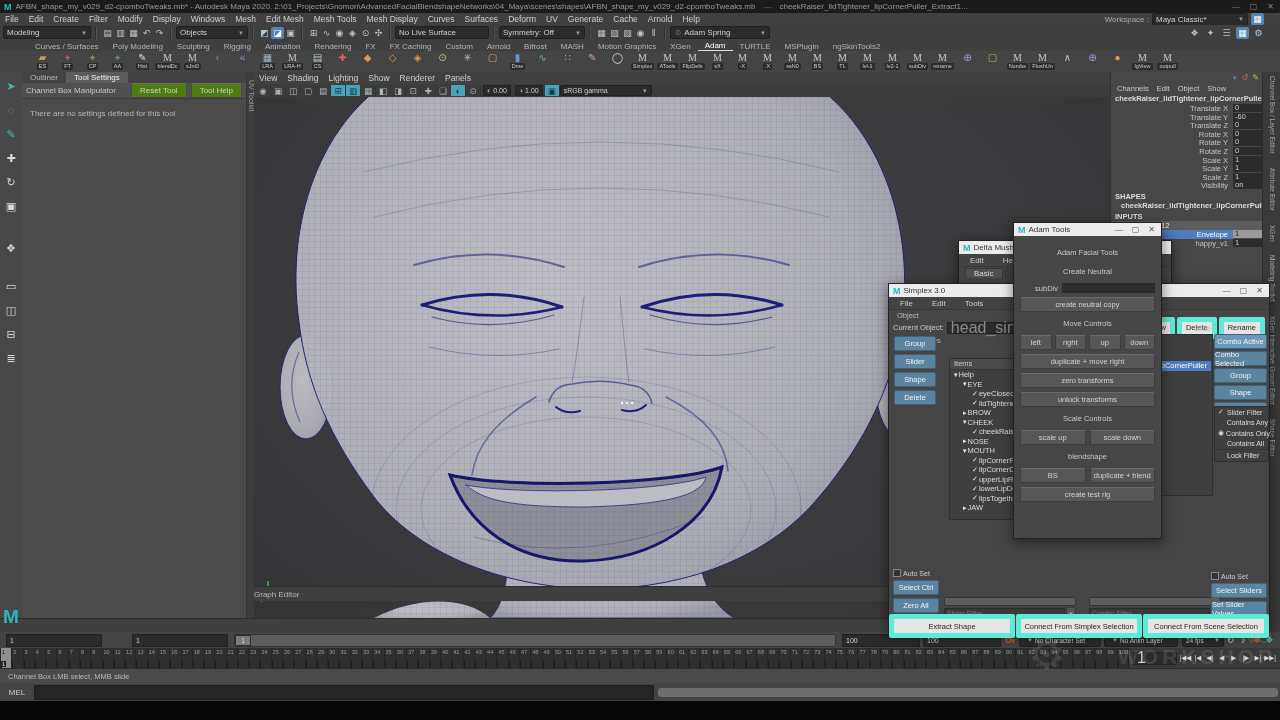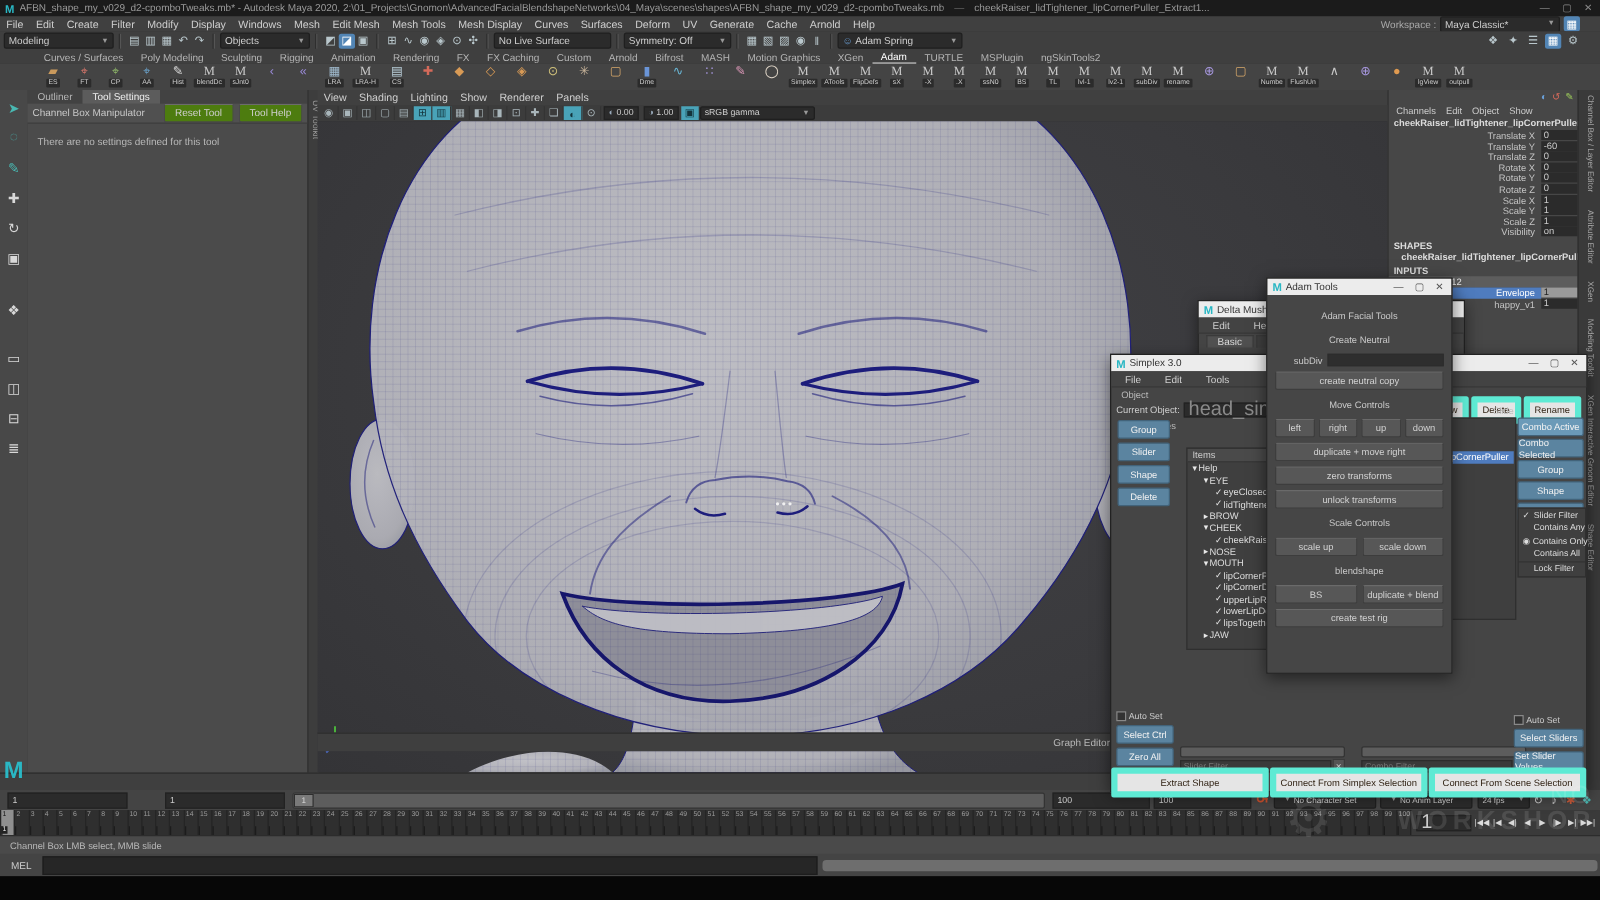--- a/index.html
+++ b/index.html
@@ -46,21 +46,21 @@
   .btn{background:#4d7c0f;border:1px solid #494949;border-top-color:#6c6c6c;border-radius:2px;font-size:8px;color:#cfcfcf;display:flex;align-items:center;justify-content:center;height:13px;padding:0 8px;white-space:nowrap;}
   #lp-body{font-size:8px;color:#b8b8b8;padding:10px 8px;}
   #uvtab{left:246px;top:72px;width:8px;height:560px;background:#3d3d3d;border-left:1px solid #333;writing-mode:vertical-rl;font-size:7px;color:#9a9a9a;padding-top:8px;}
   
   #vpmenus{left:254px;top:72px;width:856px;height:12px;background:#404040;display:flex;align-items:center;font-size:8.5px;border-bottom:1px solid #333;}
   #vpicons{left:254px;top:84px;width:856px;height:13px;background:#3c3c3c;display:flex;align-items:center;border-bottom:1px solid #2a2a2a;padding-left:2px;}
   .vic{width:14px;height:11px;display:flex;align-items:center;justify-content:center;font-size:8.5px;color:#a9b6bb;border-right:1px solid #343434;}
   .vic.active{background:#49a3b8;color:#13343c;}
   .vfield{background:#2b2b2b;border:1px solid #222;height:9px;font-size:7px;color:#ccc;display:flex;align-items:center;padding:0 3px;margin:0 2px;}
   #vpcanvas{left:254px;top:97px;width:856px;height:521px;background:radial-gradient(ellipse at 50% 40%, #414145 0%, #3a3a3d 60%, #343437 100%);}
-  #graphbar{left:254px;top:586px;width:634px;height:14px;background:#3f3f3f;border-top:1px solid #2c2c2c;display:flex;align-items:center;justify-content:flex-end;font-size:8px;color:#b8b8b8;}
+  #graphbar{left:254px;top:586px;width:634px;height:14px;background:#3f3f3f;border-top:1px solid #2c2c2c;display:flex;align-items:center;justify-content:flex-start;font-size:8px;color:#b8b8b8;}
   #bottomstrip{left:0;top:618px;width:1280px;height:14px;background:#3f3f3f;border-top:1px solid #2c2c2c;}
   #mlogo{left:3px;top:606px;font-size:19px;font-weight:bold;color:#2ab7c4;z-index:3;}
   
   #channelbox{left:1110px;top:72px;width:152px;height:560px;background:#474747;border-left:1px solid #333;font-size:7.5px;}
   #cb-icons{display:flex;justify-content:flex-end;gap:4px;height:11px;align-items:center;padding-right:4px;}
   #cb-menus{display:flex;gap:8px;height:10px;align-items:center;padding-left:6px;color:#ccc;}
   #cb-node{font-weight:bold;color:#dcdcdc;padding:1px 4px;white-space:nowrap;overflow:hidden;}
   .cbrow{display:flex;align-items:flex-start;height:8.6px;}
   .cbrow .nm{flex:1;text-align:right;padding-right:5px;color:#c4c4c4;white-space:nowrap;overflow:hidden;}
   .cbrow .vl{width:26px;background:#2b2b2b;color:#ccc;padding:0 2px;height:8px;line-height:8px;}

